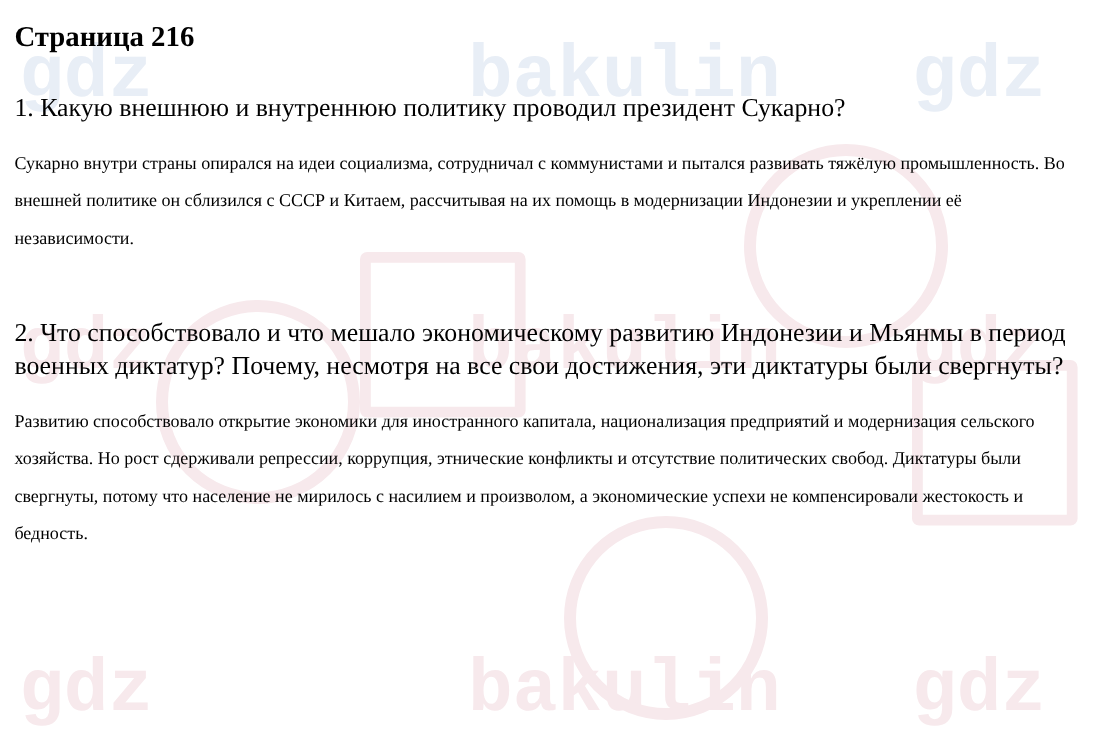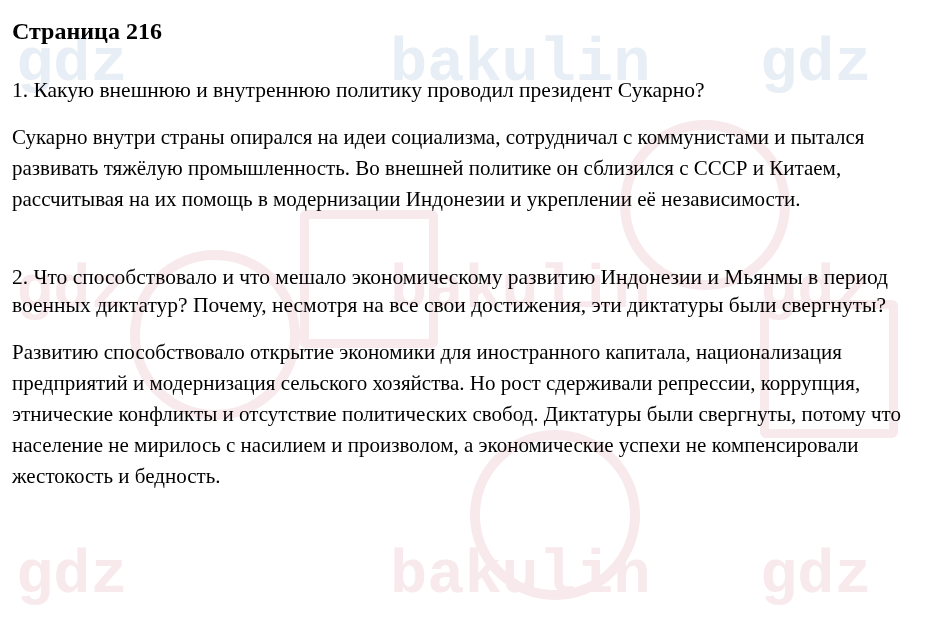--- a/index.html
+++ b/index.html
@@ -85,21 +85,21 @@
     margin: 0 0 0 4px;
   }
   .question {
     font-weight: 400;
     font-size: 21.5px;
     line-height: 28px;
     margin: 0;
   }
   .answer {
     font-weight: 400;
-    font-size: 21px;
+    font-size: 15px;
     line-height: 31px;
     margin: 0;
   }
   .spacer-lg { height: 30px; }
   .spacer-md { height: 18px; }
 </style>
 </head>
 <body>
 
 <div class="watermark-layer">

